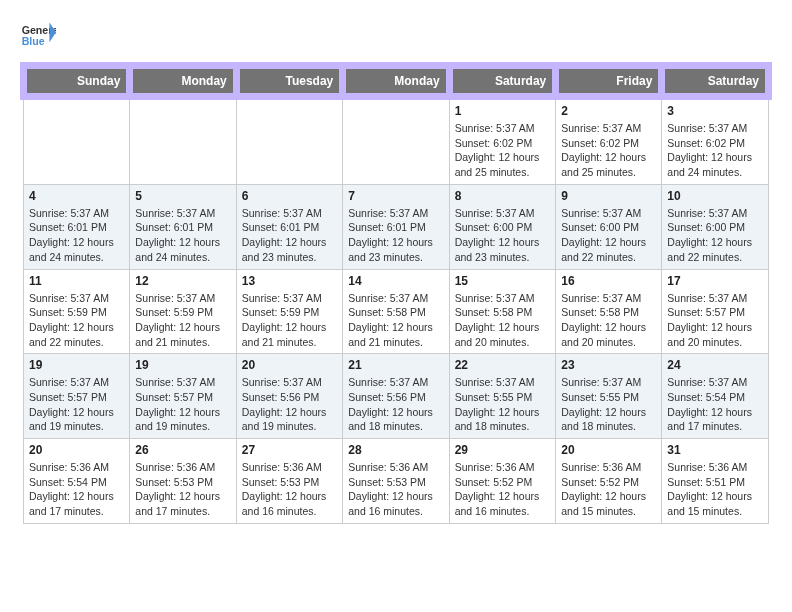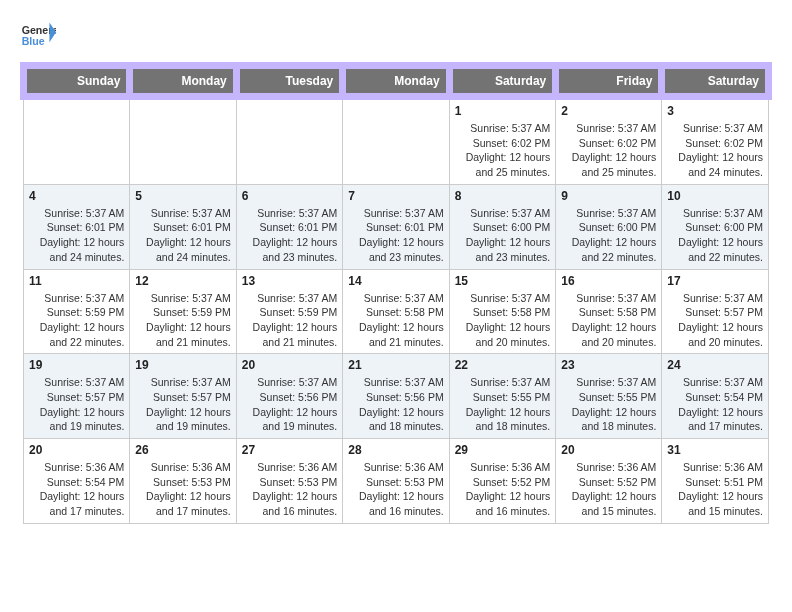--- a/index.html
+++ b/index.html
@@ -69,21 +69,20 @@
     .day-number {
       font-weight: bold;
       font-size: 12px;
       margin-bottom: 3px;
       color: #222;
     }
     .day-info {
       font-size: 10.5px;
       color: #333;
       line-height: 1.4;
-      text-align: right;
     }
     .row-bg-white td { background: #fff !important; }
     .row-bg-light td { background: #eef3f8 !important; }
   </style>
 </head>
 <body>
 
 <div class="header-top">
   <div class="logo">
     <svg class="logo-icon" viewBox="0 0 44 44">

